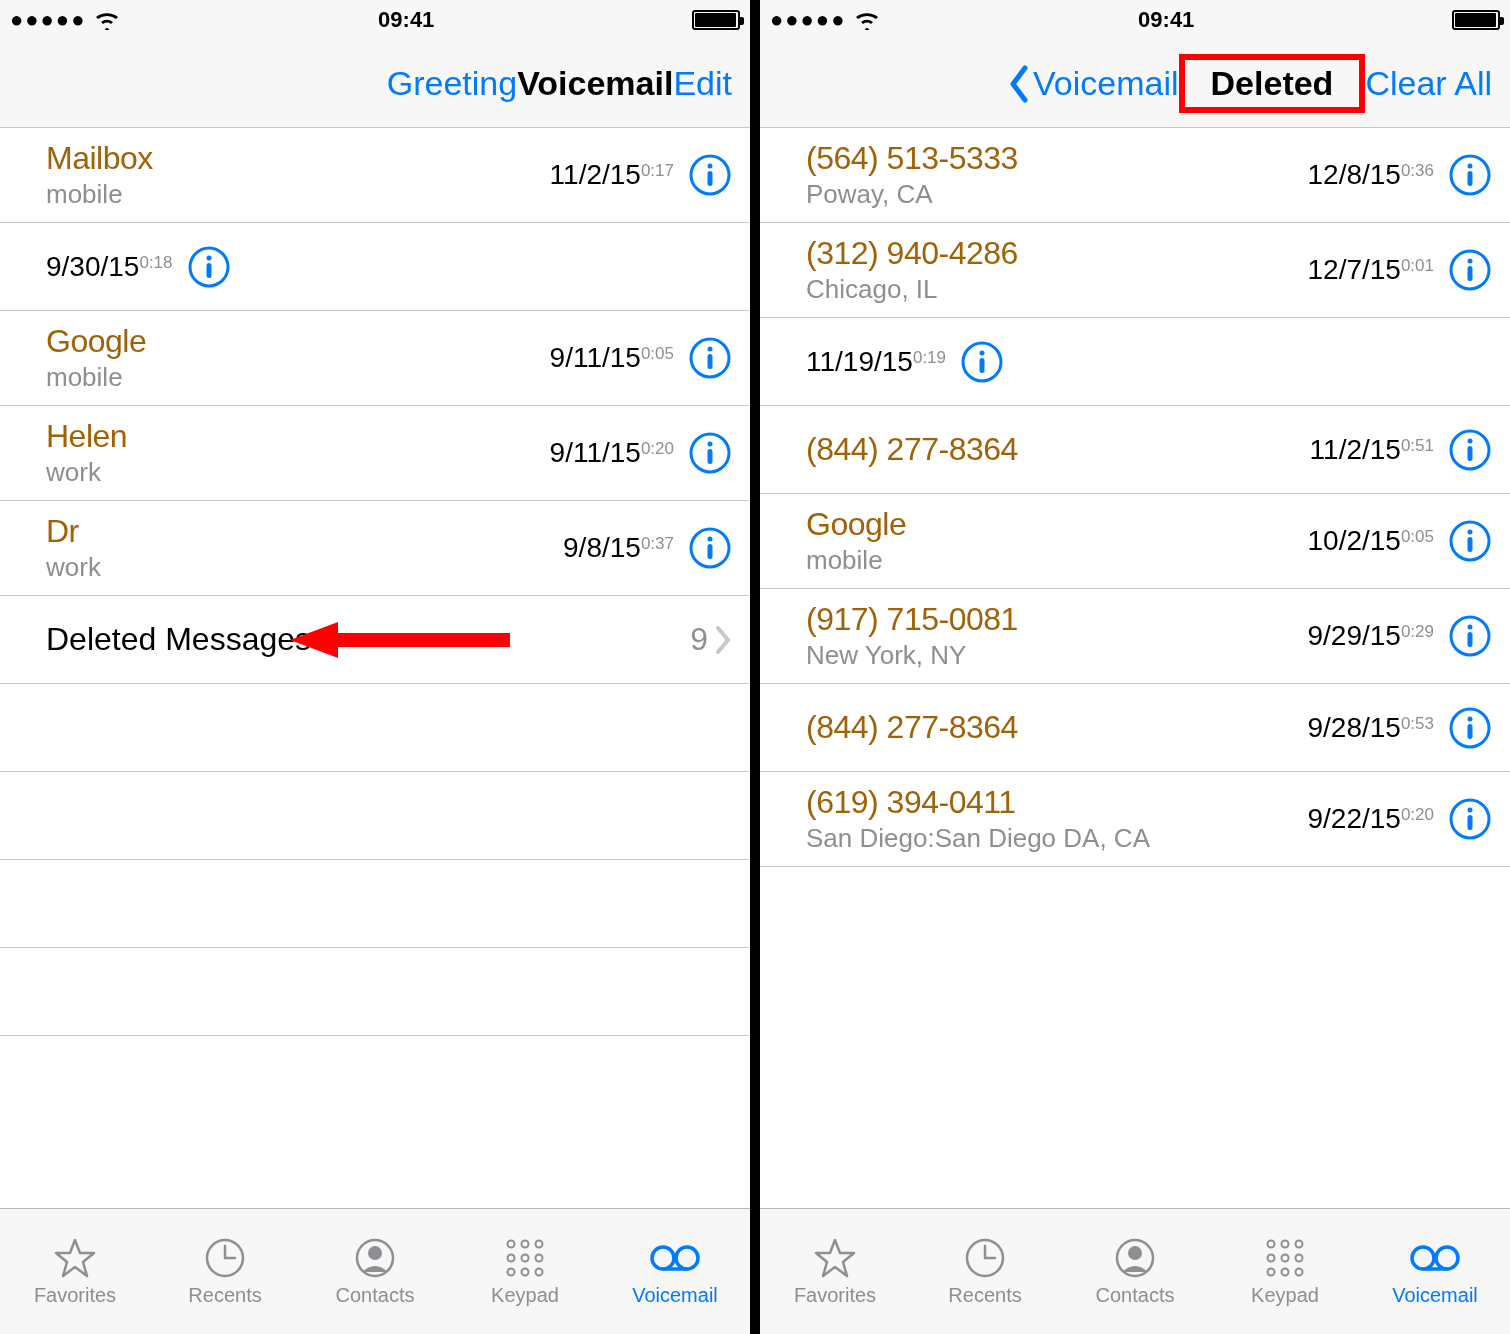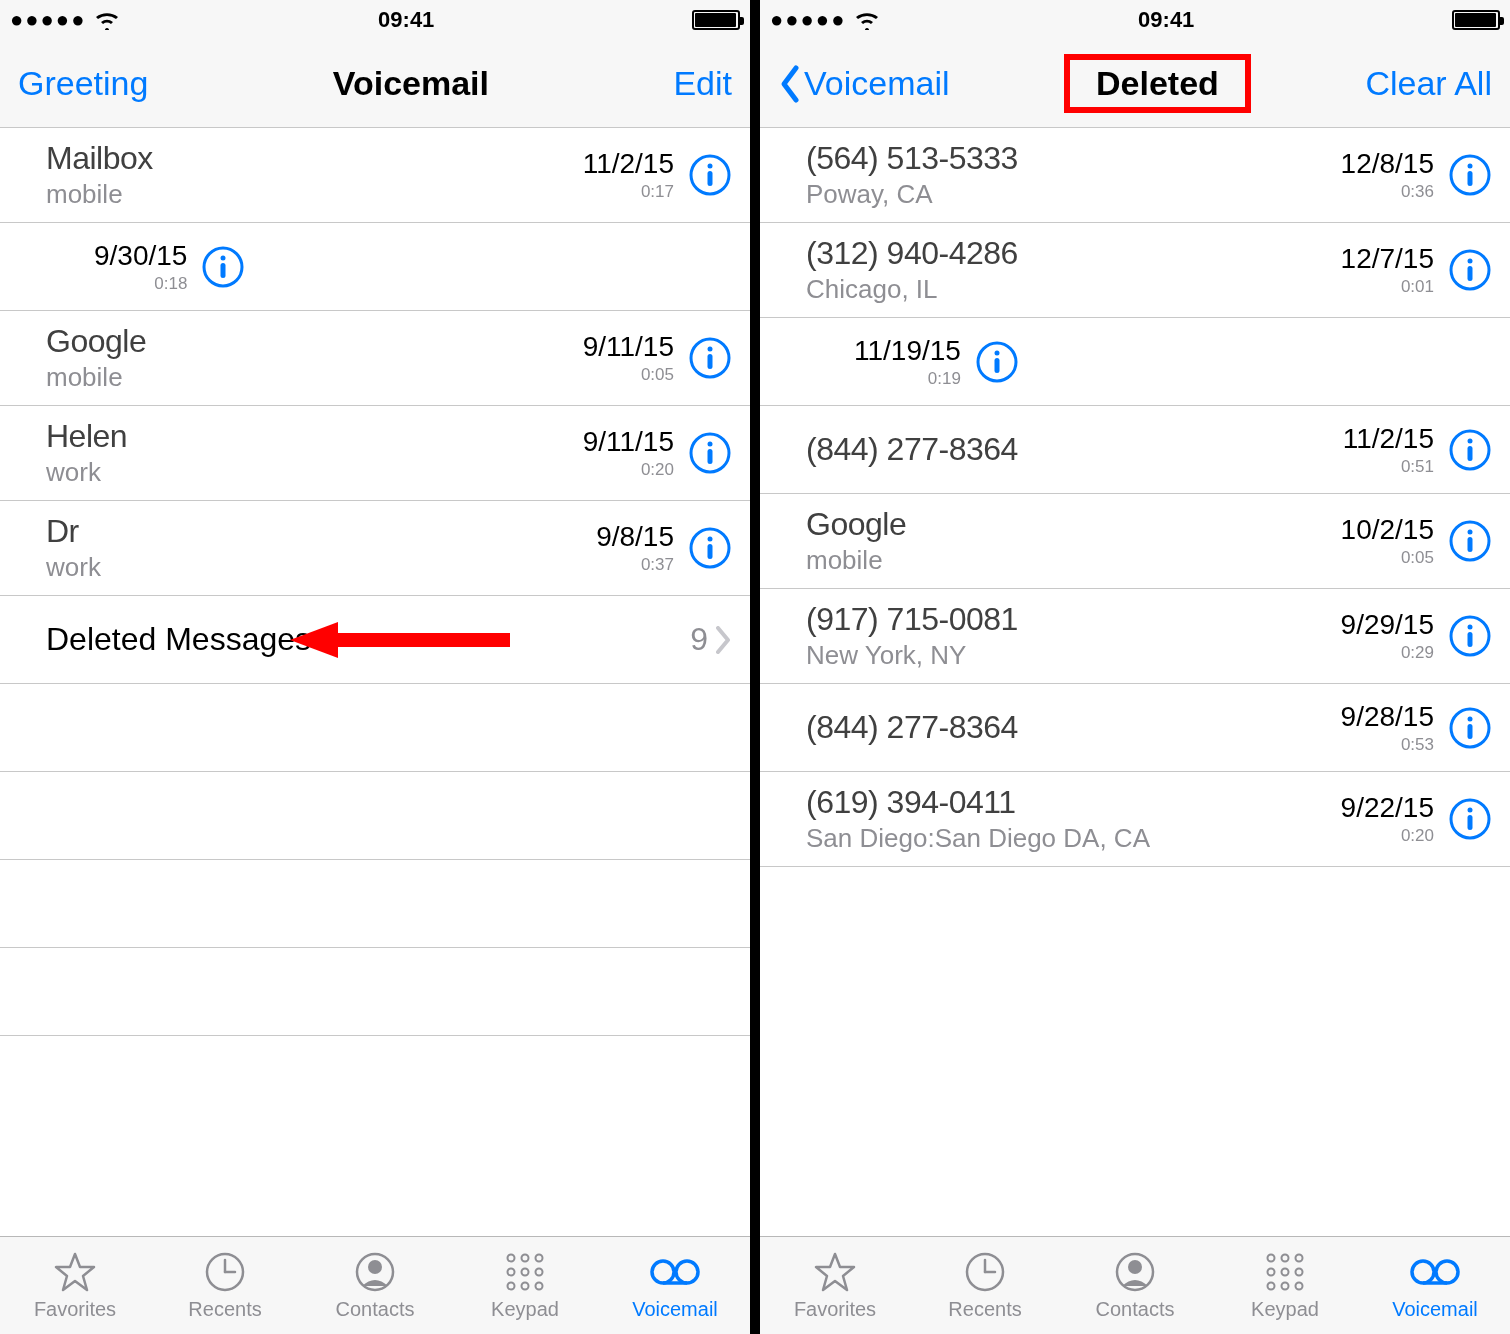--- a/index.html
+++ b/index.html
@@ -10,52 +10,52 @@
 
   
   .status { height:40px; background:#f7f7f7; display:flex; align-items:center; justify-content:space-between; padding:0 10px; font-size:22px; font-weight:600; color:#000; }
   .status .dots { letter-spacing:2px; display:flex; align-items:center; gap:8px; }
   .status .wifi svg { display:block; }
   .status .battery { width:48px; height:20px; border:2px solid #000; border-radius:3px; position:relative; }
   .status .battery::after { content:""; position:absolute; right:-6px; top:5px; width:4px; height:8px; background:#000; border-radius:0 2px 2px 0;}
   .status .battery .fill { position:absolute; left:1px; top:1px; bottom:1px; right:2px; background:#000; border-radius:1px;}
 
   
-  .nav { height:88px; background:#f7f7f7; border-bottom:1px solid #c8c8c8; display:flex; align-items:center; justify-content:space-between; padding:0 18px;gap:11px; }
+  .nav { height:88px; background:#f7f7f7; border-bottom:1px solid #c8c8c8; display:flex; align-items:center; justify-content:flex-end; padding:0 18px; }
   .nav .left, .nav .right { color:#007aff; font-size:34px; font-weight:400; display:flex; align-items:center; gap:2px; cursor:pointer; }
   .nav .title { font-size:34px; font-weight:600; color:#000; }
   .nav .left span, .nav .right span { white-space:nowrap; }
   .nav .chevback svg { display:block; }
 
   .highlight-box { border:6px solid #ff0000; padding:4px 26px; display:inline-block; }
 
   
   .list { flex:1; overflow:hidden; background:#fff; }
   .row { display:flex; align-items:center; padding:12px 18px 12px 46px; border-bottom:1px solid #c8c8c8; position:relative; min-height:88px; }
   .row .text { flex:1; display:flex; flex-direction:column; justify-content:center; }
-  .row .name { font-size:32px; color:#404040; letter-spacing:-0.5px; }
+  .row .name { font-size:32px; color:#a16207; letter-spacing:-0.5px; }
   .row .sub  { font-size:26px; color:#8e8e93; margin-top:2px; }
-  .row .meta { text-align:right; display:flex; flex-direction:column; justify-content:center; margin-right:14px;margin-left:48px; }
+  .row .meta { display:flex; flex-direction:row; justify-content:center; margin-right:14px; }
   .row .date { font-size:28px; color:#000; }
   .row .dur  { font-size:17px; color:#8e8e93; margin-top:2px; }
   .row .info { width:44px; height:44px; flex-shrink:0; }
   .row .info svg { display:block; }
 
   .deleted-row { display:flex; align-items:center; padding:0 18px 0 46px; border-bottom:1px solid #c8c8c8; height:88px; position:relative; }
   .deleted-row .label { font-size:32px; color:#000; }
   .deleted-row .count { margin-left:auto; font-size:32px; color:#8e8e93; margin-right:8px;}
   .deleted-row .chev { color:#c7c7cc; }
   .deleted-row .chev svg{display:block;}
 
   .arrow-ann { position:absolute; left:290px; top:50%; transform:translateY(-50%); pointer-events:none; }
 
   .empty-row { height:88px; border-bottom:1px solid #c8c8c8; }
 
   
-  .tabbar { height:98px; background:#f7f7f7; border-top:1px solid #b8b8b8; display:flex; }
+  .tabbar { height:126px; background:#f7f7f7; border-top:1px solid #b8b8b8; display:flex; }
   .tab { flex:1; display:flex; flex-direction:column; align-items:center; justify-content:center; gap:4px; font-size:20px; color:#8e8e93; cursor:pointer;}
   .tab.active { color:#007aff; }
   .tab .ticon { height:44px; display:flex; align-items:center; justify-content:center; }
 
 </style>
 </head>
 <body>
 
 <div class="wrap">
 

